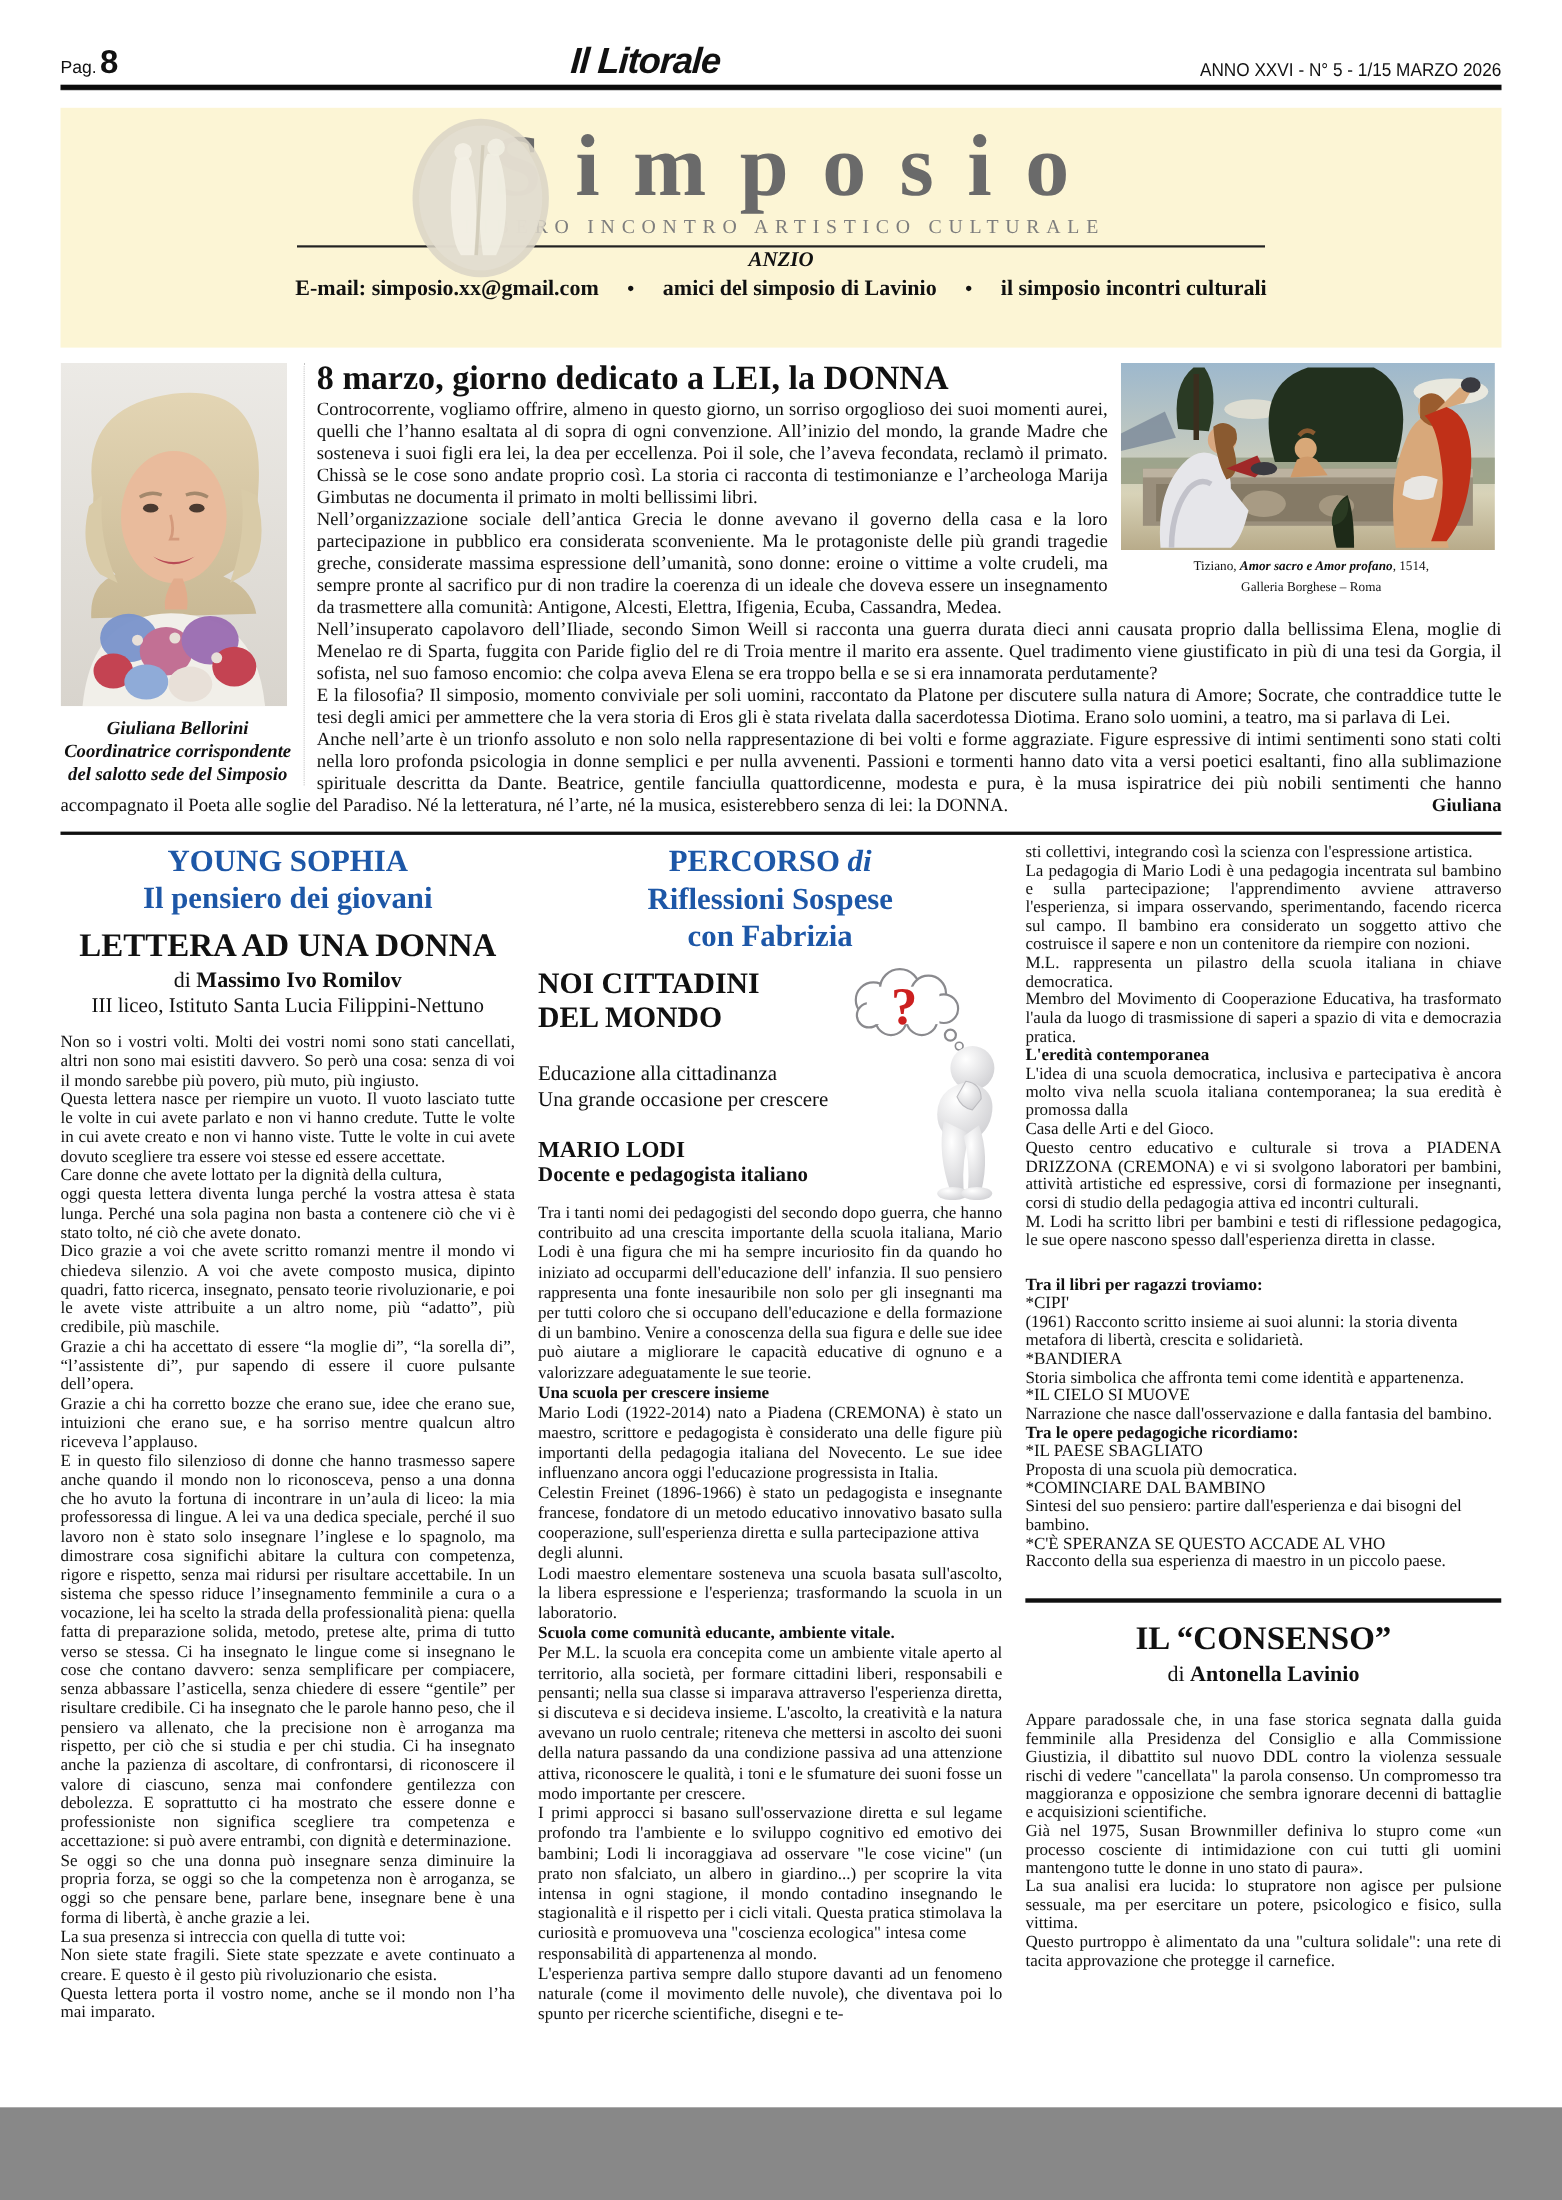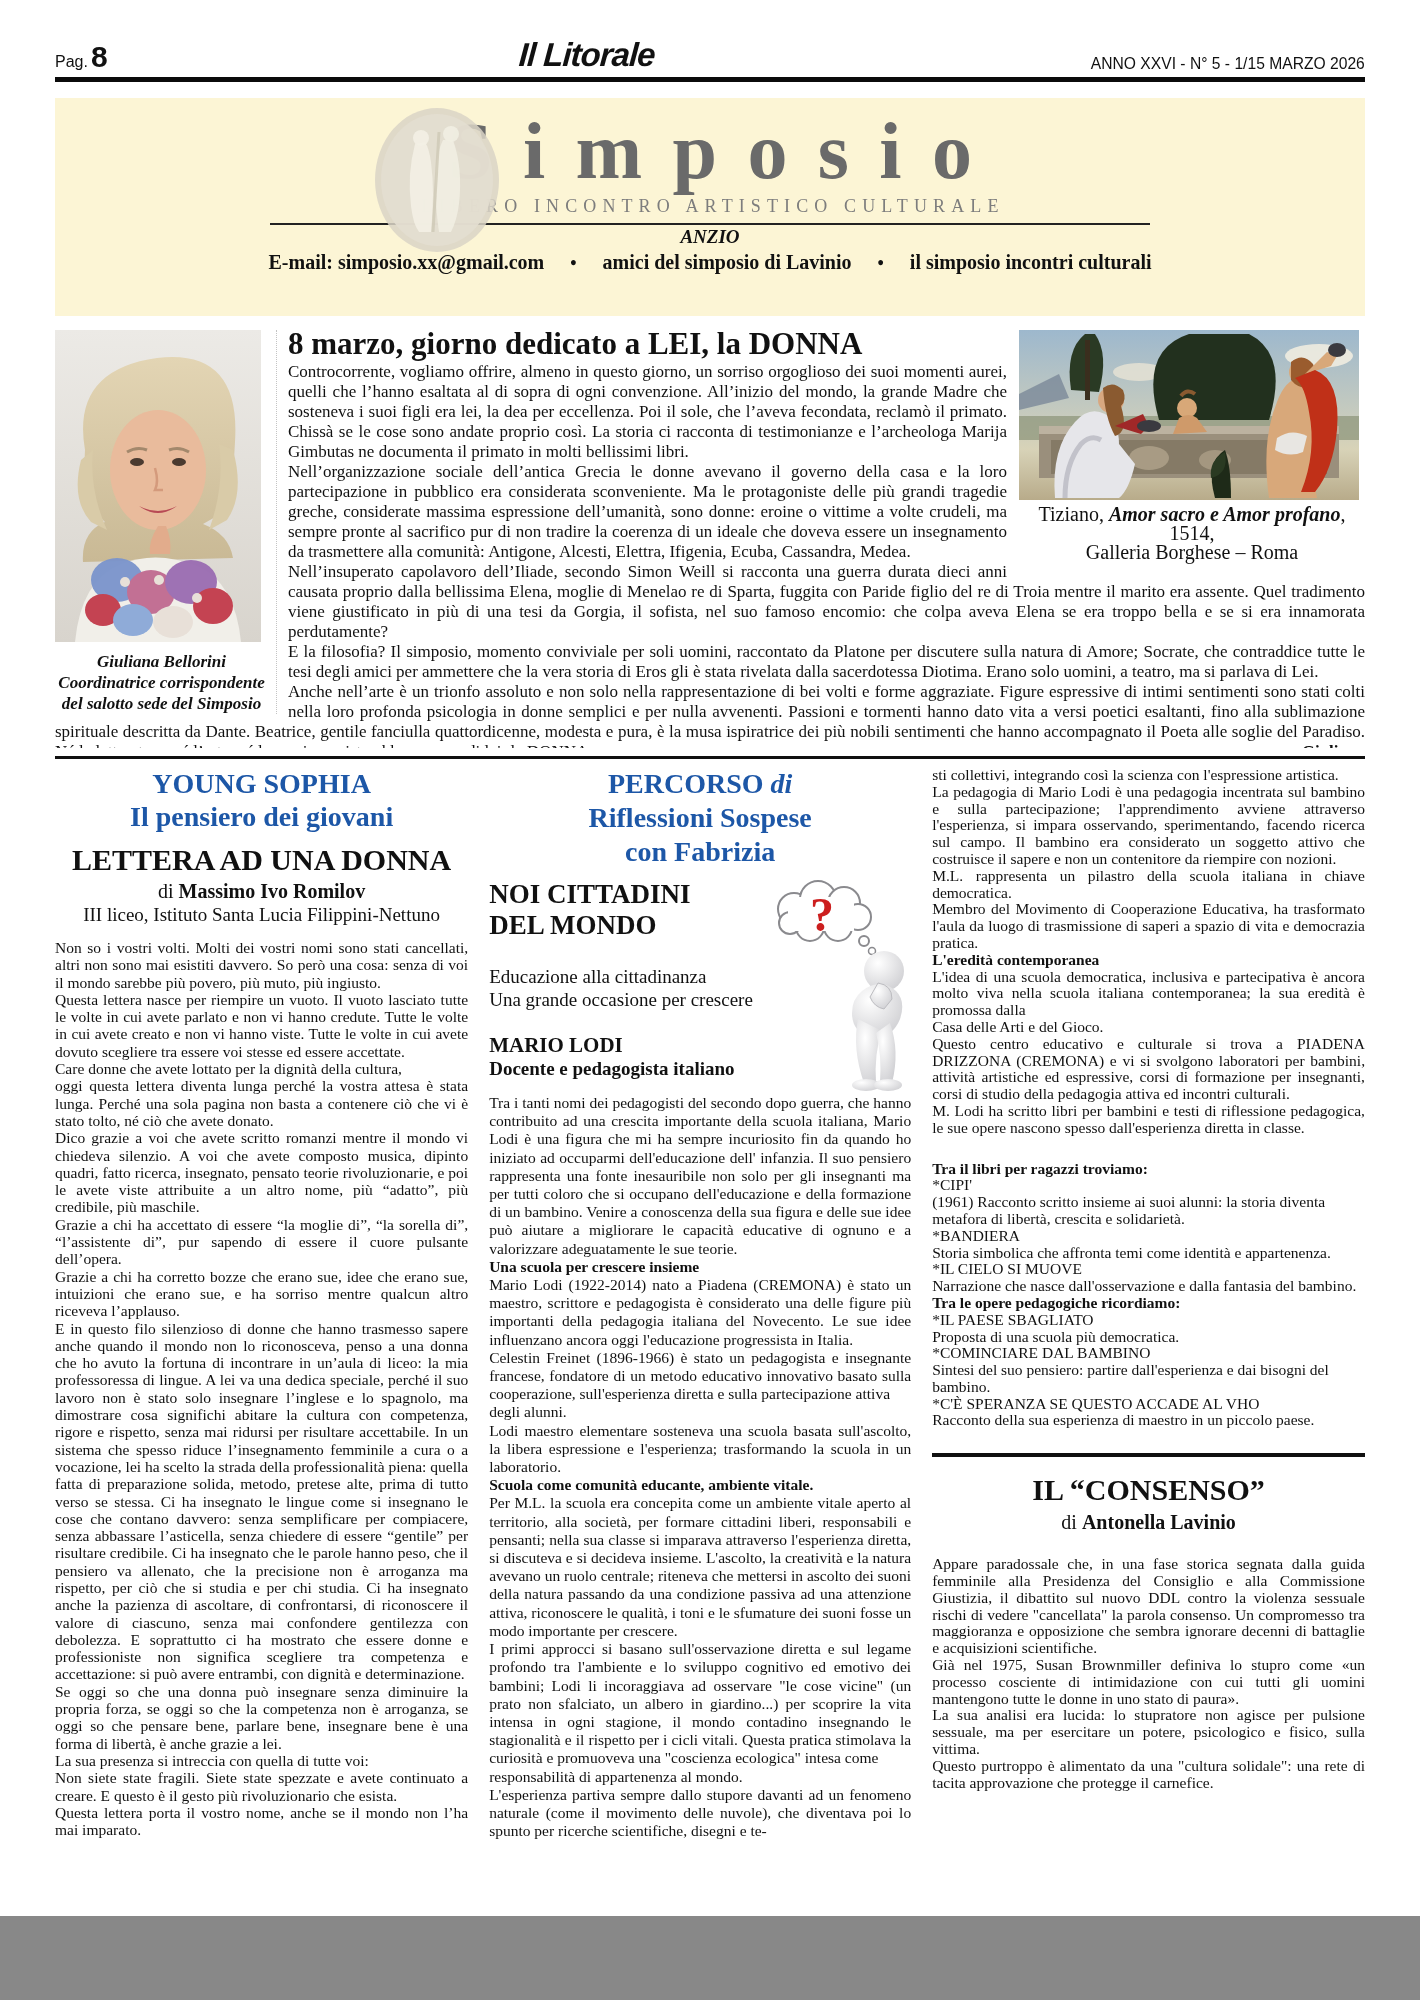--- a/index.html
+++ b/index.html
@@ -34,21 +34,21 @@
   .masthead-contact{ font-size:20px; font-weight:bold; margin-top:3px; }
   .masthead-contact .sep{ display:inline-block; margin:0 26px; font-size:18px; }
 
   
   .article{ margin:14px 55px 0; height:418px; overflow:hidden; }
   .photo-block{ float:left; width:222px; margin-right:11px; padding-right:8px; border-right:1px dotted #c4c4c4; }
   .photo-frame{ width:206px; height:312px; display:block; }
   .photo-caption{ margin-top:9px; font-size:17px; line-height:21px; font-weight:bold; font-style:italic; text-align:center; }
   .painting-block{ float:right; width:346px; margin-left:12px; margin-bottom:4px; text-align:center; }
   .painting-frame{ width:340px; height:170px; display:block; }
-  .painting-caption{ font-size:20px; line-height:19px; margin-top:5px;font-family:Liberation Serif, serif; }
+  .painting-caption{ font-size:12px; line-height:19px; margin-top:5px;font-family:Liberation Serif, serif; }
   .painting-caption .ital{ font-style:italic; font-weight:bold; }
   .article-title{ font-size:31px; line-height:28px; font-weight:bold; margin-bottom:4px; }
   .article p{ font-size:17px; line-height:20px; text-align:justify; }
   .article-signature{ display:block; text-align:right; font-weight:bold; font-size:17px; margin-top:-20px; }
 
   .section-rule{ margin:8px 55px 0; border-top:3px solid #101010; }
 
   
   .columns{ margin:8px 55px 0; display:flex; gap:21px; height:1240px; overflow:hidden; }
   .col{ overflow:hidden; }

